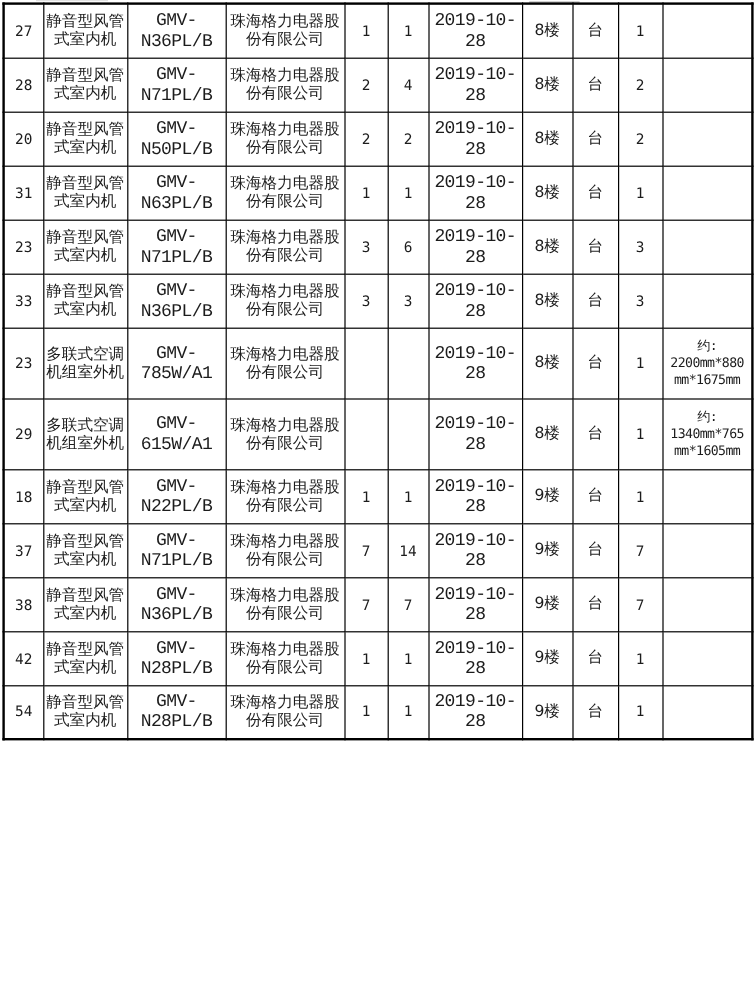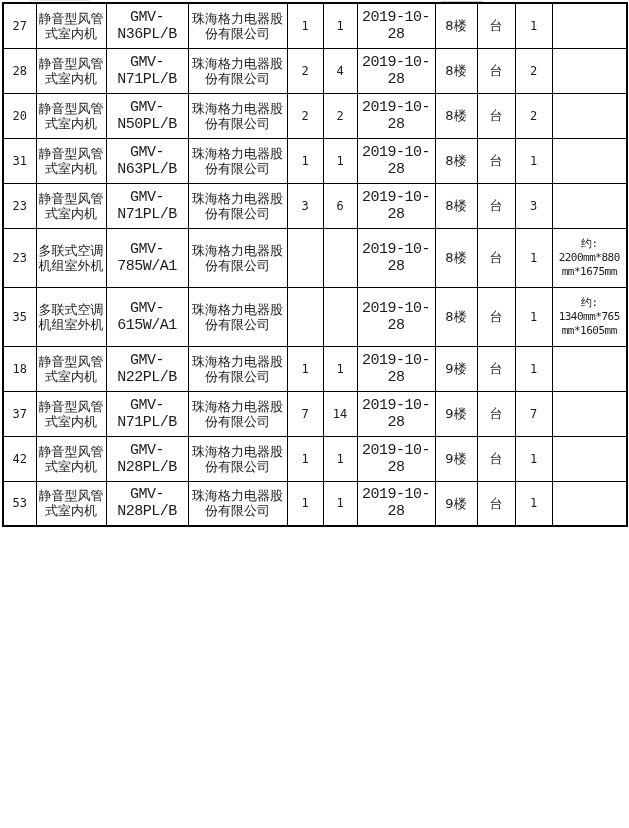--- a/index.html
+++ b/index.html
@@ -154,37 +154,50 @@
           <td class="c-model">GMV-N71PL/B</td>
           <td class="c-manufacturer">珠海格力电器股份有限公司</td>
           <td class="c-qty1">3</td>
           <td class="c-qty2">6</td>
           <td class="c-date">2019-10-28</td>
           <td class="c-floor">8楼</td>
           <td class="c-unit">台</td>
           <td class="c-count">3</td>
           <td class="c-remark"></td>
         </tr>
+        <tr class="doc-row">
+          <td class="c-no">33</td>
+          <td class="c-name">静音型风管式室内机</td>
+          <td class="c-model">GMV-N36PL/B</td>
+          <td class="c-manufacturer">珠海格力电器股份有限公司</td>
+          <td class="c-qty1">3</td>
+          <td class="c-qty2">3</td>
+          <td class="c-date">2019-10-28</td>
+          <td class="c-floor">8楼</td>
+          <td class="c-unit">台</td>
+          <td class="c-count">3</td>
+          <td class="c-remark"></td>
+        </tr>
         <tr class="doc-row tall">
           <td class="c-no">23</td>
           <td class="c-name">多联式空调机组室外机</td>
           <td class="c-model">GMV-785W/A1</td>
           <td class="c-manufacturer">珠海格力电器股份有限公司</td>
           <td class="c-qty1"></td>
           <td class="c-qty2"></td>
           <td class="c-date">2019-10-28</td>
           <td class="c-floor">8楼</td>
           <td class="c-unit">台</td>
           <td class="c-count">1</td>
           <td class="c-remark">约:
 2200mm*880
 mm*1675mm</td>
         </tr>
         <tr class="doc-row tall">
-          <td class="c-no">35</td>
+          <td class="c-no">29</td>
           <td class="c-name">多联式空调机组室外机</td>
           <td class="c-model">GMV-615W/A1</td>
           <td class="c-manufacturer">珠海格力电器股份有限公司</td>
           <td class="c-qty1"></td>
           <td class="c-qty2"></td>
           <td class="c-date">2019-10-28</td>
           <td class="c-floor">8楼</td>
           <td class="c-unit">台</td>
           <td class="c-count">1</td>
           <td class="c-remark">约:
@@ -211,34 +224,47 @@
           <td class="c-manufacturer">珠海格力电器股份有限公司</td>
           <td class="c-qty1">7</td>
           <td class="c-qty2">14</td>
           <td class="c-date">2019-10-28</td>
           <td class="c-floor">9楼</td>
           <td class="c-unit">台</td>
           <td class="c-count">7</td>
           <td class="c-remark"></td>
         </tr>
         <tr class="doc-row">
+          <td class="c-no">38</td>
+          <td class="c-name">静音型风管式室内机</td>
+          <td class="c-model">GMV-N36PL/B</td>
+          <td class="c-manufacturer">珠海格力电器股份有限公司</td>
+          <td class="c-qty1">7</td>
+          <td class="c-qty2">7</td>
+          <td class="c-date">2019-10-28</td>
+          <td class="c-floor">9楼</td>
+          <td class="c-unit">台</td>
+          <td class="c-count">7</td>
+          <td class="c-remark"></td>
+        </tr>
+        <tr class="doc-row">
           <td class="c-no">42</td>
           <td class="c-name">静音型风管式室内机</td>
           <td class="c-model">GMV-N28PL/B</td>
           <td class="c-manufacturer">珠海格力电器股份有限公司</td>
           <td class="c-qty1">1</td>
           <td class="c-qty2">1</td>
           <td class="c-date">2019-10-28</td>
           <td class="c-floor">9楼</td>
           <td class="c-unit">台</td>
           <td class="c-count">1</td>
           <td class="c-remark"></td>
         </tr>
         <tr class="doc-row">
-          <td class="c-no">53</td>
+          <td class="c-no">54</td>
           <td class="c-name">静音型风管式室内机</td>
           <td class="c-model">GMV-N28PL/B</td>
           <td class="c-manufacturer">珠海格力电器股份有限公司</td>
           <td class="c-qty1">1</td>
           <td class="c-qty2">1</td>
           <td class="c-date">2019-10-28</td>
           <td class="c-floor">9楼</td>
           <td class="c-unit">台</td>
           <td class="c-count">1</td>
           <td class="c-remark"></td>

